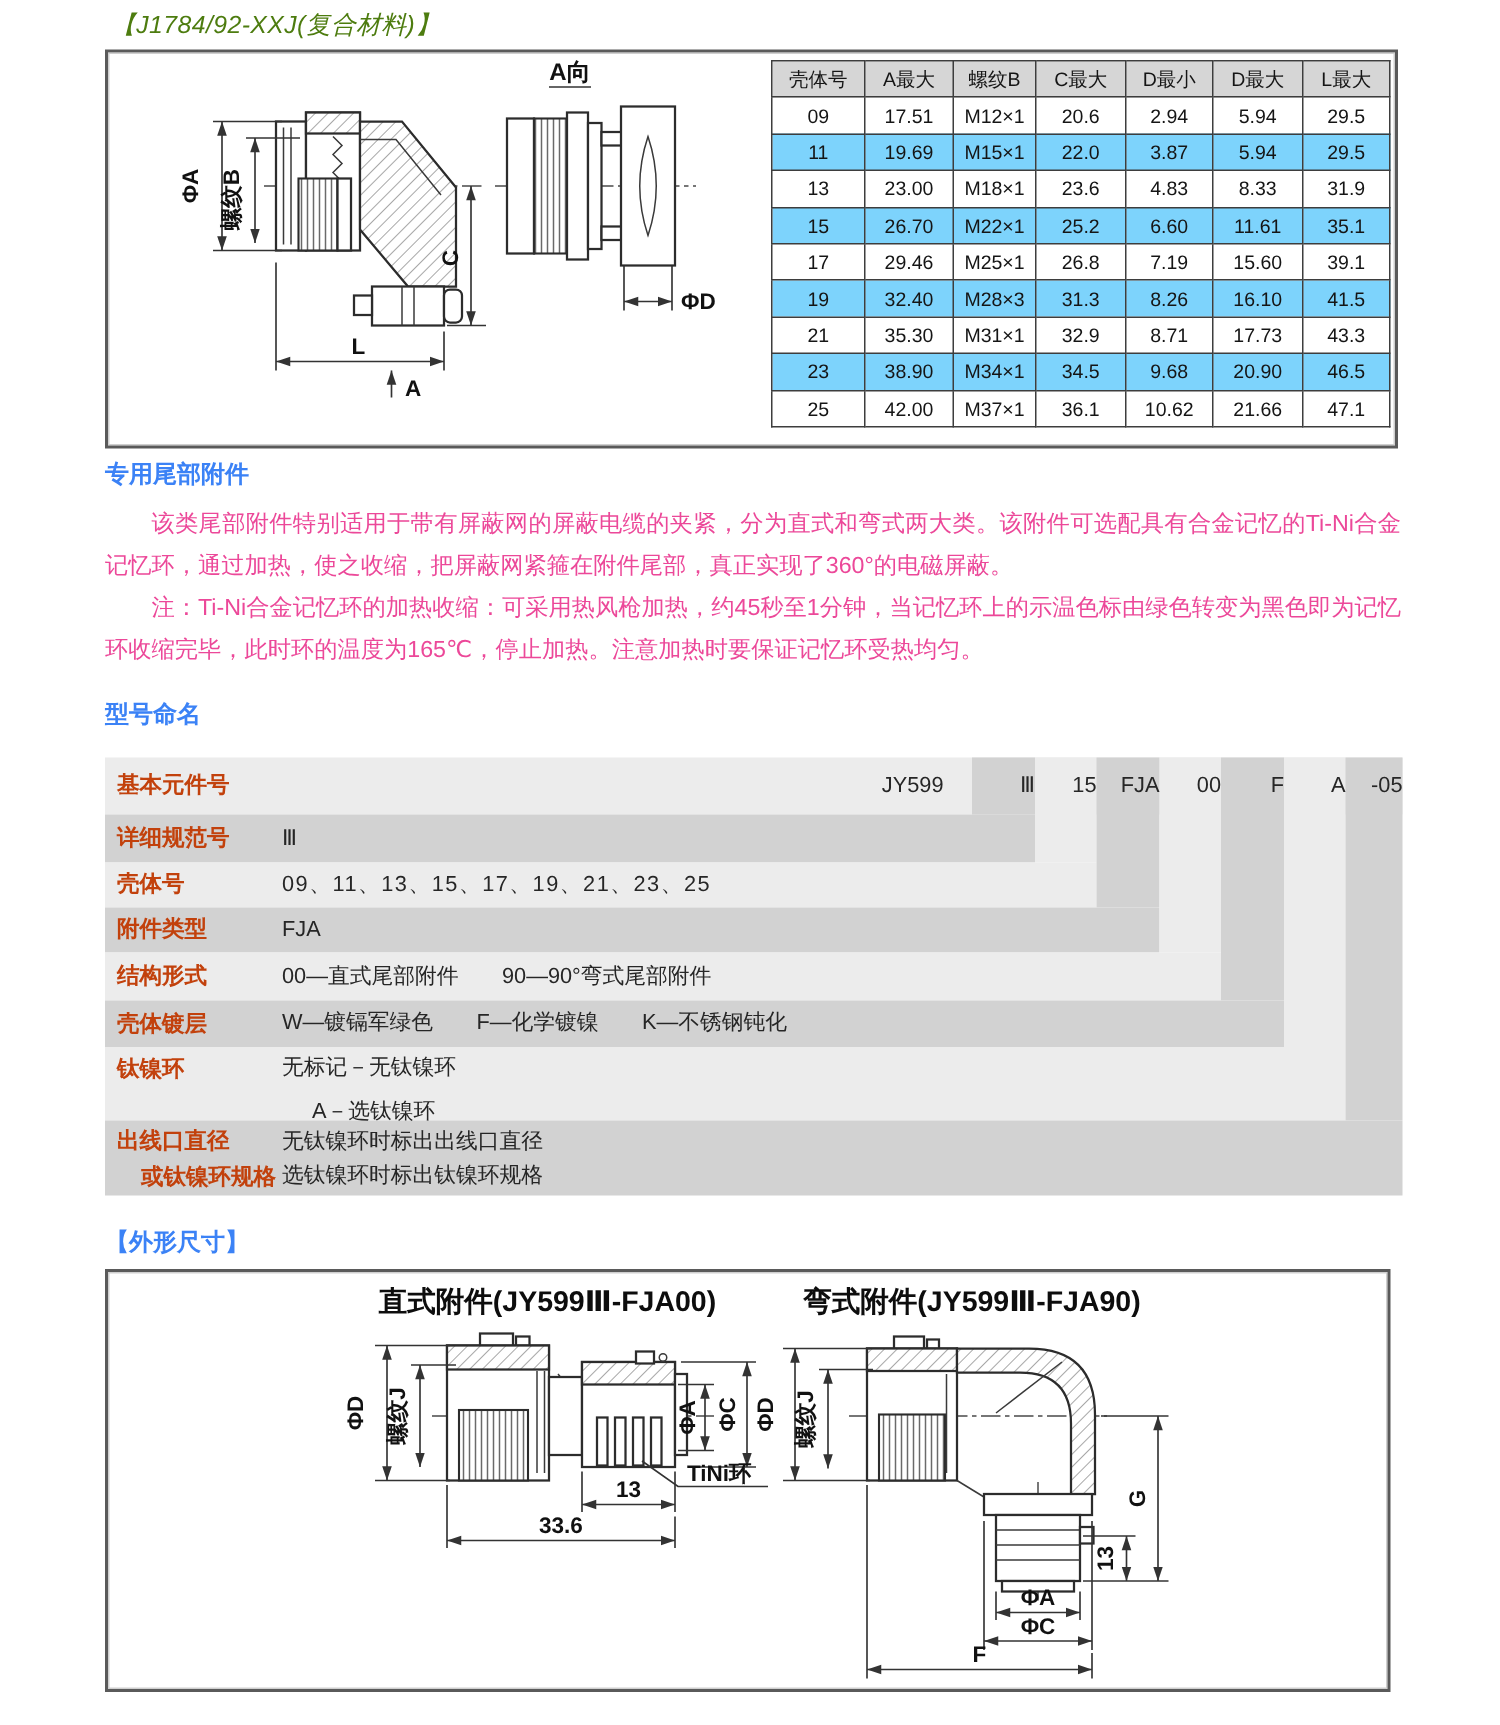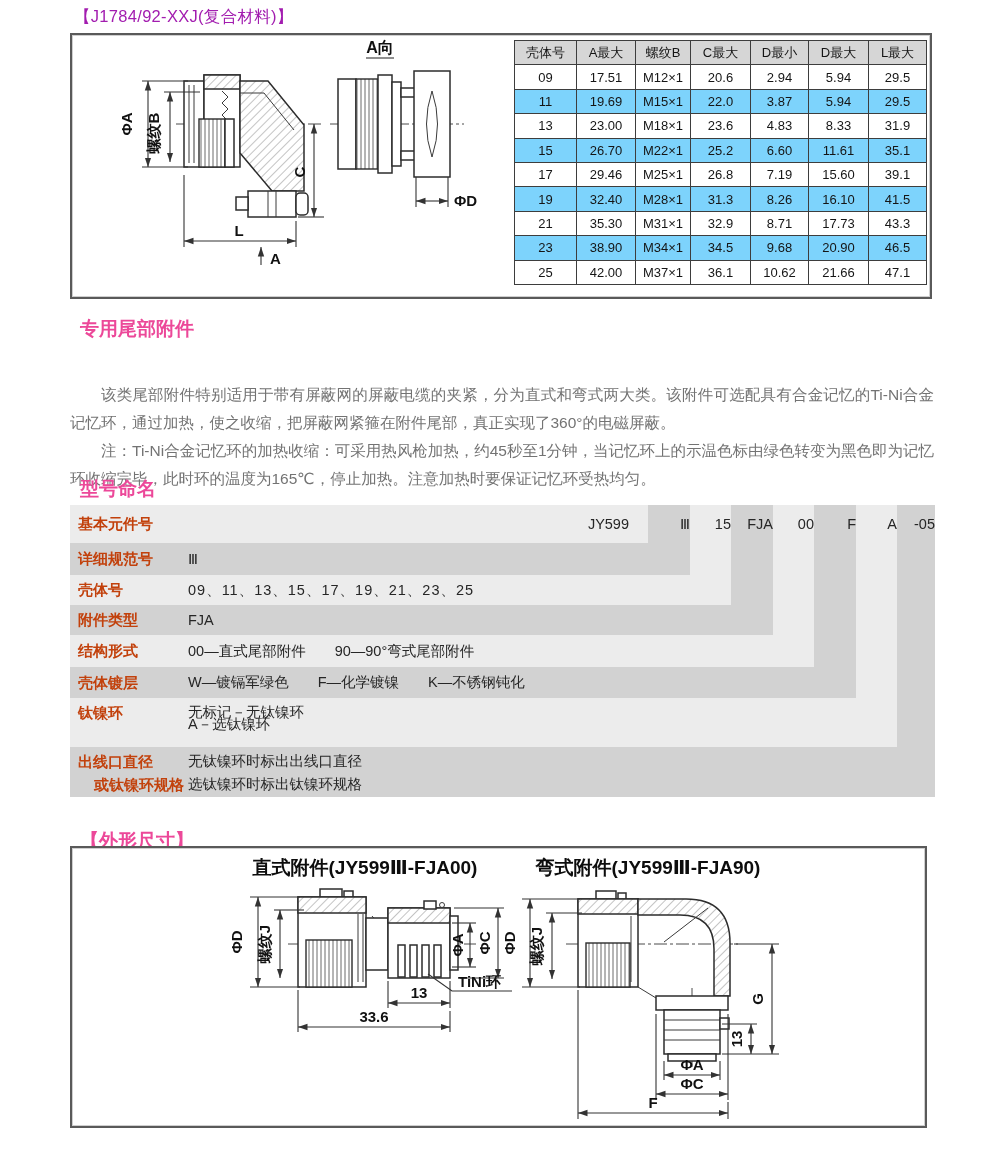--- a/index.html
+++ b/index.html
@@ -1,26 +1,26 @@
 <!DOCTYPE html>
 <html><head>
 <meta charset="utf-8">
 <style>
   html,body { margin:0; padding:0; background:#ffffff; }
   .page {
     position:relative; width:1000px; height:1150px; background:#fff;
     font-family:"Liberation Sans","DejaVu Sans",sans-serif; color:#222;
     overflow:hidden;
   }
-  .doc-title { position:absolute; left:74px; top:6px; font-size:16.5px; color:#a21caf; letter-spacing:.3px; }
+  .doc-title { position:absolute; left:74px; top:6px; font-size:16.5px; color:#4d7c0f; letter-spacing:.3px;font-style:italic; }
   .box { position:absolute; background:#fff; border:2px solid #5a5a5a; box-shadow:inset 0 0 0 1px #cfcfcf; }
   .box1 { left:70px; top:33px; width:858px; height:262px; }
   .box2 { left:70px; top:846px; width:853px; height:278px; }
-  h2.sec { position:absolute; margin:10px; font-size:19px; font-weight:bold; color:#ec4899; }
-  .paras { position:absolute; left:70px; top:336px; width:864px; font-size:15.5px; line-height:28px; color:#737373; text-align:justify;margin-top:45px; }
+  h2.sec { position:absolute; margin:0; font-size:16px; font-weight:bold; color:#3b82f6; }
+  .paras { position:absolute; left:70px; top:336px; width:864px; font-size:15.5px; line-height:28px; color:#ec4899; text-align:justify; }
   .paras p { margin:0; text-indent:2em; }
 
   
   table.spec { position:absolute; left:442px; top:5px; border-collapse:collapse; table-layout:fixed; width:412px; font-size:13px; color:#151515; }
   table.spec th, table.spec td { border:1.6px solid #3d3d3d; text-align:center; height:23.4px; padding:0; font-weight:normal; }
   table.spec thead th { background:#d6d6d6; }
   table.spec tr.alt td { background:#7dd3fc; }
 
   
   .stair { position:absolute; left:70px; top:505px; width:865px; height:292px; }
@@ -190,21 +190,21 @@
             <td>29.46</td>
             <td>M25×1</td>
             <td>26.8</td>
             <td>7.19</td>
             <td>15.60</td>
             <td>39.1</td>
         </tr>
         <tr class="alt">
           <td>19</td>
             <td>32.40</td>
-            <td>M28×1</td>
+            <td>M28×3</td>
             <td>31.3</td>
             <td>8.26</td>
             <td>16.10</td>
             <td>41.5</td>
         </tr>
         <tr>
           <td>21</td>
             <td>35.30</td>
             <td>M31×1</td>
             <td>32.9</td>
@@ -270,30 +270,30 @@
     <div class="code" style="left:786px;width:41px;">A</div>
     <div class="code" style="left:827px;width:38px;">-05</div>
 
     <div class="lbl" style="top:0;line-height:38px;">基本元件号</div>
     <div class="lbl" style="top:38px;line-height:32px;">详细规范号</div>
     <div class="lbl" style="top:70px;line-height:30px;">壳体号</div>
     <div class="lbl" style="top:100px;line-height:30px;">附件类型</div>
     <div class="lbl" style="top:130px;line-height:32px;">结构形式</div>
     <div class="lbl" style="top:162px;line-height:31px;">壳体镀层</div>
     <div class="lbl" style="top:193px;line-height:30px;">钛镍环</div>
-    <div class="lbl" style="top:245px;line-height:23px;">出线口直径</div>
+    <div class="lbl" style="top:245px;line-height:23px;font-family:Liberation Mono, monospace;">出线口直径</div>
     <div class="lbl" style="top:268px;line-height:23px;margin-left:16px;">或钛镍环规格</div>
 
     <div class="val" style="top:38px;line-height:32px;">Ⅲ</div>
     <div class="val" style="top:70px;line-height:30px;letter-spacing:1px;">09、11、13、15、17、19、21、23、25</div>
     <div class="val" style="top:100px;line-height:30px;">FJA</div>
     <div class="val" style="top:130px;line-height:32px;">00—直式尾部附件　　90—90°弯式尾部附件</div>
     <div class="val" style="top:162px;line-height:31px;">W—镀镉军绿色　　F—化学镀镍　　K—不锈钢钝化</div>
     <div class="val" style="top:196px;line-height:23px;">无标记－无钛镍环</div>
-    <div class="val" style="top:208px;line-height:23px;">A－选钛镍环</div>
+    <div class="val" style="top:225px;line-height:23px;margin-left:20px;">A－选钛镍环</div>
     <div class="val" style="top:245px;line-height:23px;">无钛镍环时标出出线口直径</div>
     <div class="val" style="top:268px;line-height:23px;text-align:right;">选钛镍环时标出钛镍环规格</div>
   </div>
 
   <h2 class="sec" style="left:70px; top:818px;">【外形尺寸】</h2>
 
   <div class="box box2">
     <svg width="849" height="274" viewBox="0 0 849 274">
       <defs>
         <pattern id="h2" width="6" height="6" patternUnits="userSpaceOnUse" patternTransform="rotate(45)">

